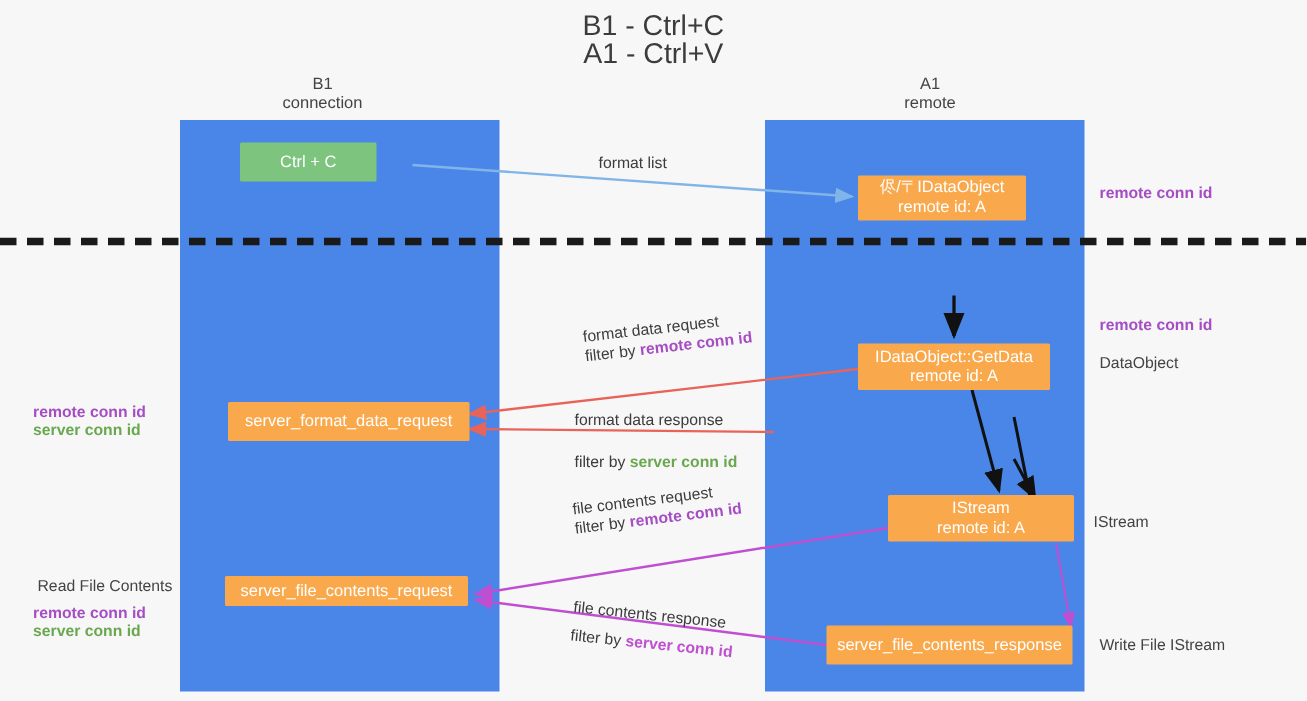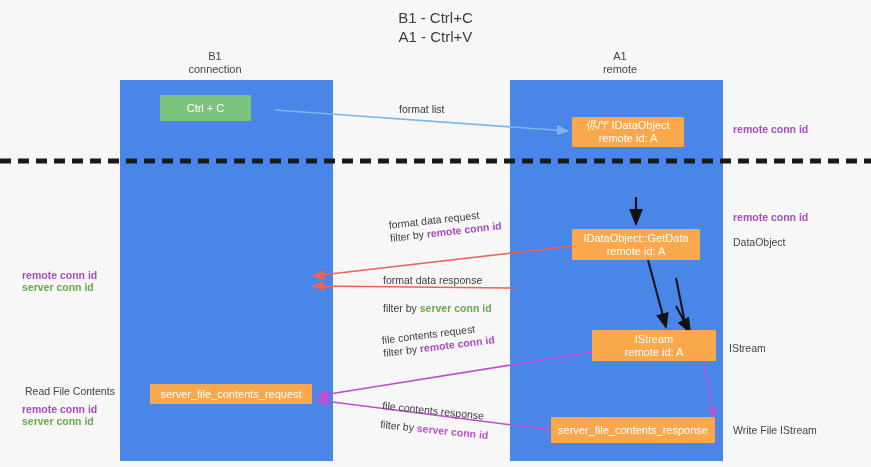--- a/index.html
+++ b/index.html
@@ -27,21 +27,21 @@
     line-height: 13px;
     white-space: pre-line;
   }
   .title {
     position: absolute;
     left: 0;
     top: 8px;
     width: 871px;
     text-align: center;
     color: #3c3c3c;
-    font-size: 15px;
+    font-size: 19px;
     line-height: 19px;
     white-space: pre-line;
   }
   .box {
     position: absolute;
     box-sizing: border-box;
     display: flex;
     flex-direction: column;
     align-items: center;
     justify-content: center;
@@ -142,20 +142,23 @@
     <span>侭/〒IDataObject</span>
     <span class="l2">remote id: A</span>
   </div>
 
 
   <div class="box orange" style="left:572px; top:229px; width:128px; height:31px;">
     <span>IDataObject::GetData</span>
     <span class="l2">remote id: A</span>
   </div>
 
+  <div class="box orange" style="left:152px; top:268px; width:161px; height:26px;">
+    <span>server_format_data_request</span>
+  </div>
 
 
   <div class="box orange" style="left:592px; top:330px; width:124px; height:31px;">
     <span>IStream</span>
     <span class="l2">remote id: A</span>
   </div>
 
   <div class="box orange" style="left:150px; top:384px; width:162px; height:20px;">
     <span>server_file_contents_request</span>
   </div>

